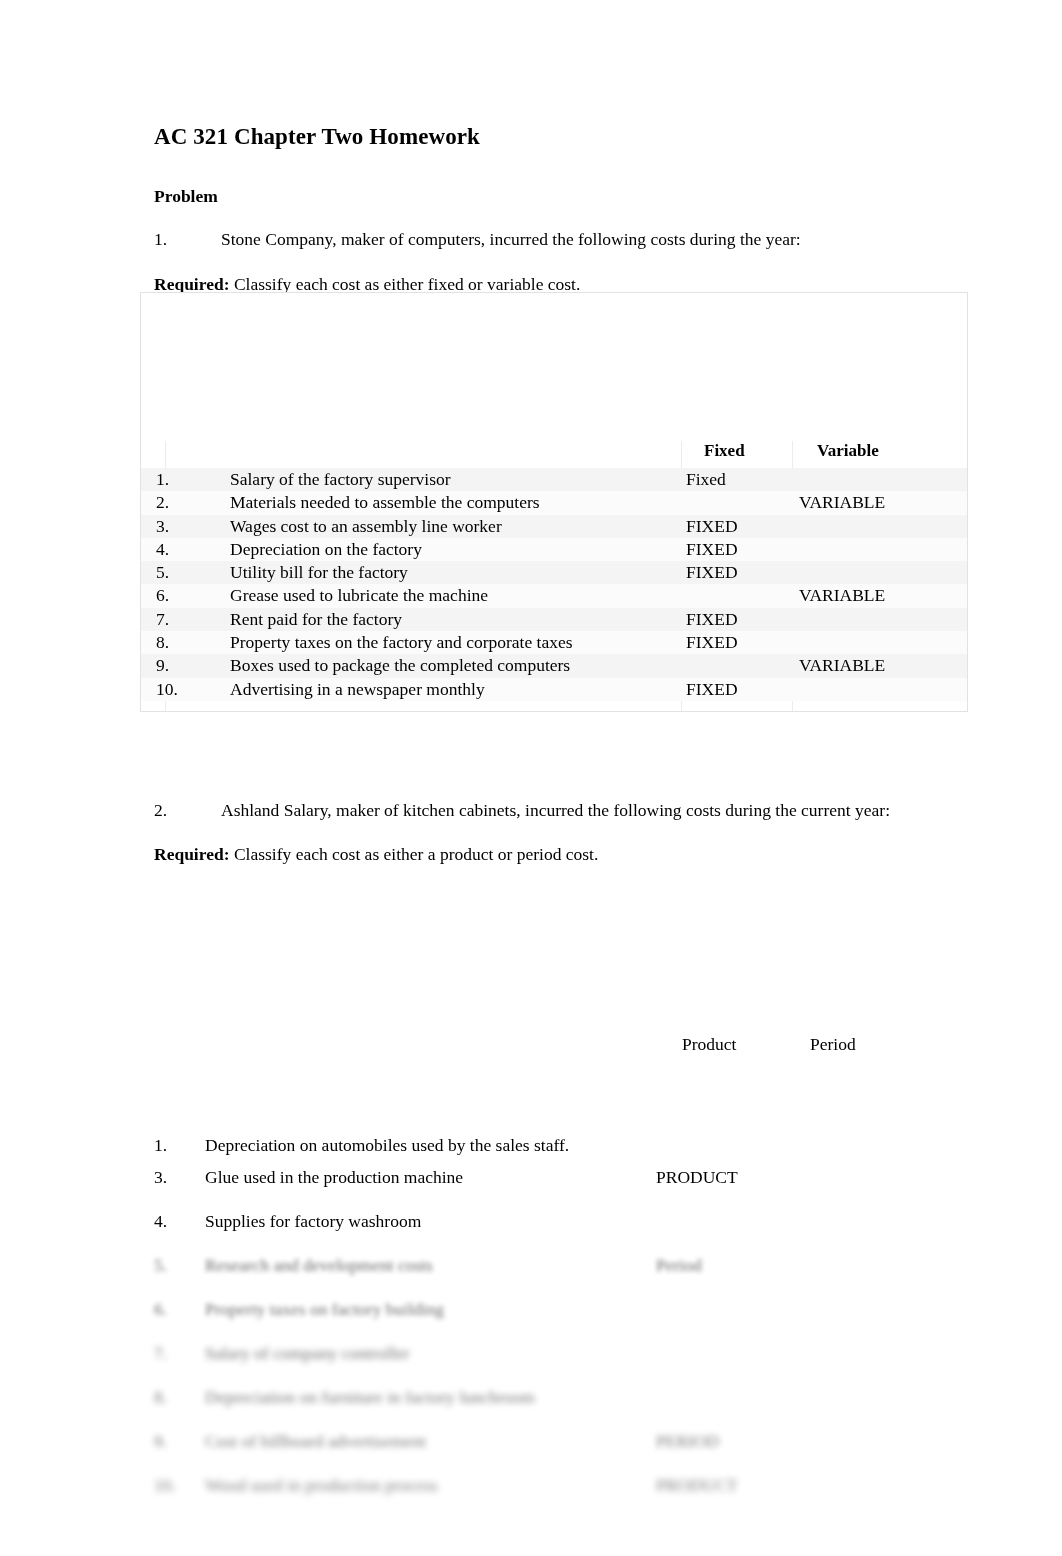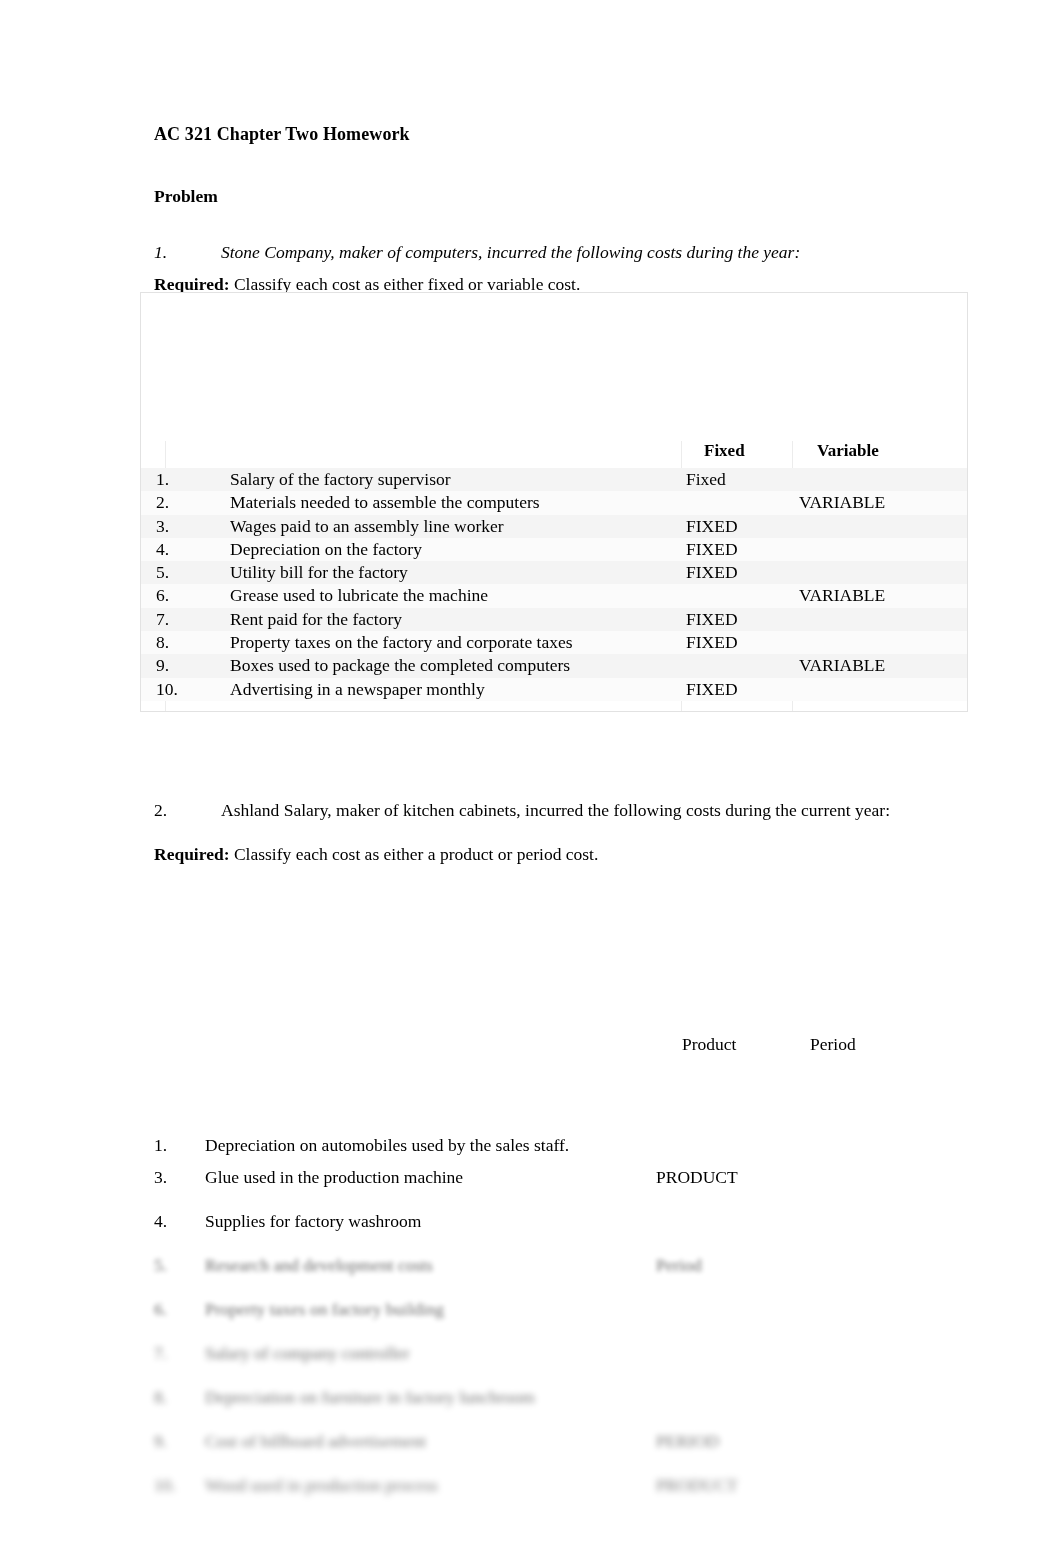--- a/index.html
+++ b/index.html
@@ -19,21 +19,21 @@
     height: 1556px;
     background: #ffffff;
     overflow: hidden;
   }
 
   
   .doc-title {
     position: absolute;
     left: 154px;
     top: 124px;
-    font-size: 18px;
+    font-size: 23px;
     font-weight: bold;
     letter-spacing: 0.1px;
     white-space: nowrap;
   }
   .section-label {
     position: absolute;
     left: 154px;
     top: 186px;
     font-size: 17.5px;
     font-weight: bold;
@@ -43,21 +43,21 @@
   .numbered-para {
     position: absolute;
     left: 154px;
     font-size: 17.5px;
     white-space: nowrap;
   }
   .numbered-para .num {
     display: inline-block;
     width: 67px;
   }
-  .numbered-para.p1 { top: 242px; font-style: italic; }
+  .numbered-para.p1 { top: 229px; }
   .numbered-para.p2 { top: 800px; }
 
   .required-line {
     position: absolute;
     left: 154px;
     font-size: 17.5px;
     white-space: nowrap;
   }
   .required-line.r1 { top: 274px; }
   .required-line.r2 { top: 844px; }
@@ -227,21 +227,21 @@
           <span class="rvar"></span>
         </div>
         <div class="trow">
           <span class="rnum">2.</span>
           <span class="rlabel">Materials needed to assemble the computers</span>
           <span class="rfixed"></span>
           <span class="rvar">VARIABLE</span>
         </div>
         <div class="trow">
           <span class="rnum">3.</span>
-          <span class="rlabel">Wages paid to an assembly line worker</span>
+          <span class="rlabel">Wages cost to an assembly line worker</span>
           <span class="rfixed">FIXED</span>
           <span class="rvar"></span>
         </div>
         <div class="trow">
           <span class="rnum">4.</span>
           <span class="rlabel">Depreciation on the factory</span>
           <span class="rfixed">FIXED</span>
           <span class="rvar"></span>
         </div>
         <div class="trow">

